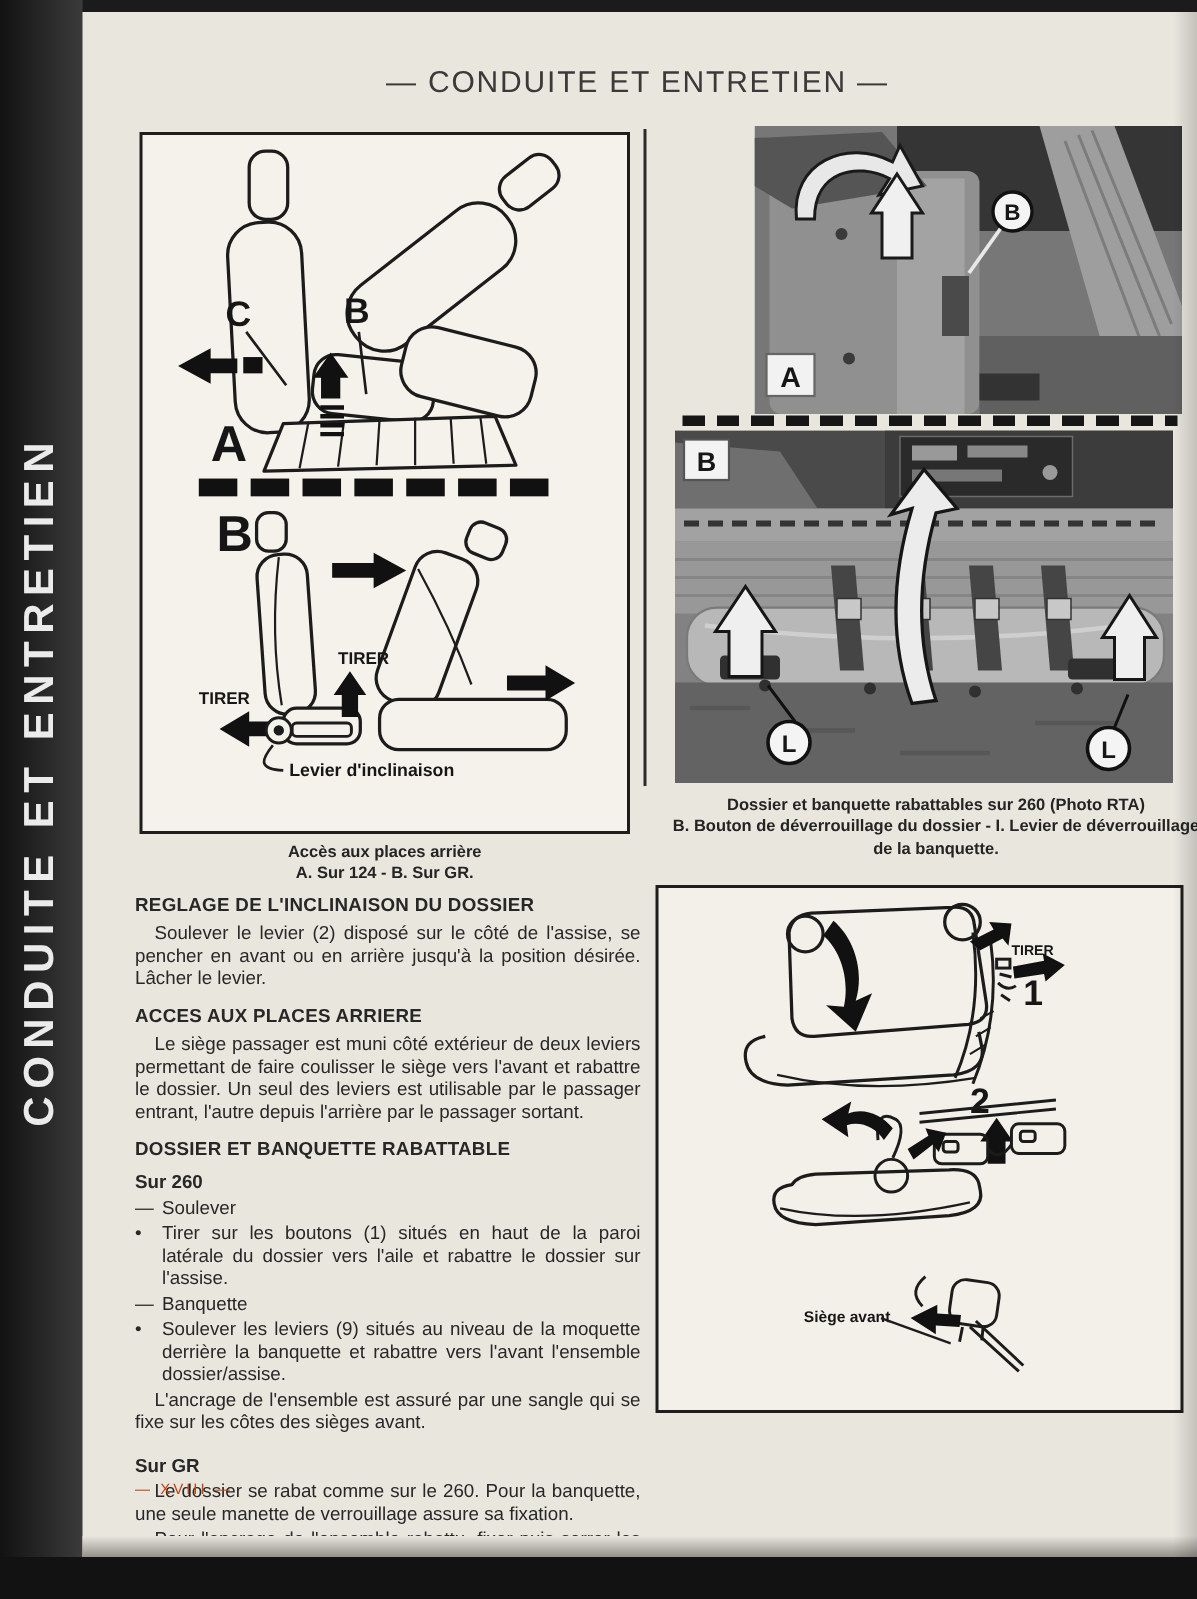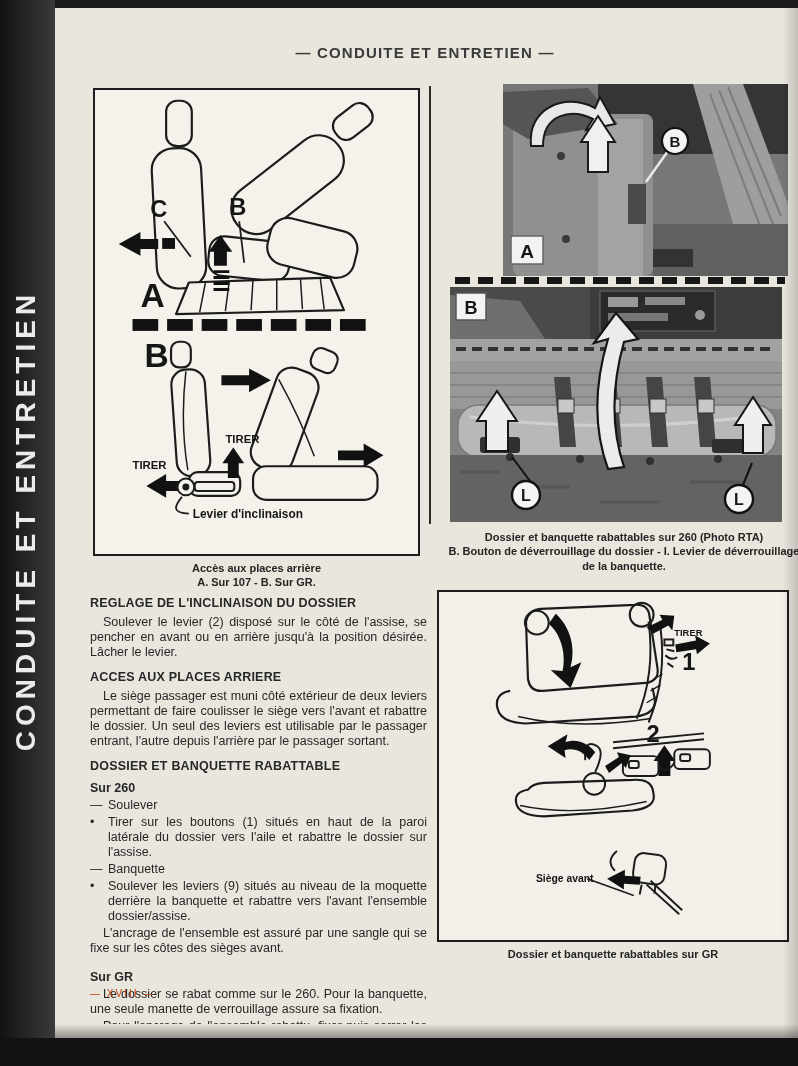--- a/index.html
+++ b/index.html
@@ -19,21 +19,21 @@
   .right-edge { position:absolute; right:0; top:8px; width:16px; height:1030px;
     background:linear-gradient(90deg, rgba(0,0,0,0), rgba(0,0,0,0.16)); }
   .spine-text {
     position:absolute; left:10px; top:808px; width:575px;
     transform: rotate(-90deg); transform-origin: 0 0;
     text-align:center; font-weight:bold; font-size:28px; letter-spacing:5px;
     color:#ebebeb; white-space:nowrap;
   }
   .header-title {
     position:absolute; left:90px; top:44px; width:670px; text-align:center;
-    font-size:15px; font-weight:bold; letter-spacing:1.2px; color:#3a3a3a;
+    font-size:20px; font-weight:normal; letter-spacing:1.2px; color:#3a3a3a;
   }
   
   .fig-box-left { position:absolute; left:93px; top:88px; width:327px; height:468px;
     background:#f4f2eb; border:2px solid #1d1d1d; }
   .caption { position:absolute; text-align:center; font-weight:bold; font-size:11px;
     line-height:1.3; color:#242424; }
   .caption-left { left:93px; top:561px; width:327px; }
   .caption-right { left:435px; top:530px; width:354px;margin-left:12px; }
   .caption-gr { left:437px; top:947px; width:352px; }
   .col-rule { position:absolute; left:429px; top:86px; width:2px; height:438px; background:#2b2b2b; }
@@ -122,21 +122,21 @@
         <circle cx="92" cy="401" r="8.5"></circle>
         <circle cx="92" cy="401" r="2.5" fill="#1c1c1c"></circle>
         <rect x="101" y="396" width="40" height="9" rx="3"></rect>
       </g>
       <path d="M88,411 C80,421 78,427 95,428" fill="none" stroke="#1c1c1c" stroke-width="1.8"></path>
       <text x="99" y="432" class="svgt" font-size="12">Levier d'inclinaison</text>
     </svg>
   </div>
   <div class="caption caption-left">
     <span style="display:block">Accès aux places arrière</span>
-    <span style="display:block">A. Sur 107 - B. Sur GR.</span>
+    <span style="display:block">A. Sur 124 - B. Sur GR.</span>
   </div>
 
   <div class="col-rule"></div>
 
   <div class="photo-a">
     <svg viewBox="0 0 285 192">
       <rect width="285" height="192" fill="#777"></rect>
       <rect x="95" y="0" width="190" height="70" fill="#353535"></rect>
       <polygon points="190,0 240,0 285,120 285,192 245,192" fill="#9e9e9e"></polygon>
       <path d="M207,10 L260,150 M216,6 L270,140 M225,3 L278,132" stroke="#7c7c7c" stroke-width="2" fill="none"></path>
@@ -285,21 +285,20 @@
         <path d="M205,296 l-2,10 M219,295 l-1,10"></path>
         <path d="M214,292 L246,322 M210,296 L243,326"></path>
         <path d="M180,262 q-12,10 -2,20"></path>
       </g>
       <polygon points="170,290 188,281 188,287 204,288 203,296 187,295 187,301" fill="#111"></polygon>
       <text x="98" y="293" class="svgt" font-size="10.5">Siège avant</text>
       <path d="M150,290 L197,307" stroke="#1c1c1c" stroke-width="1.6" fill="none"></path>
     </svg>
   </div>
   <div class="caption caption-gr">
-    <span style="display:block">Dossier et banquette rabattables sur GR</span>
   </div>
 
   <div class="footer">— XVIII —</div>
 
   <div class="bottom-edge"></div>
   <div class="bottom-strip"></div>
   <div class="right-edge"></div>
 </div>
 
 </body></html>

